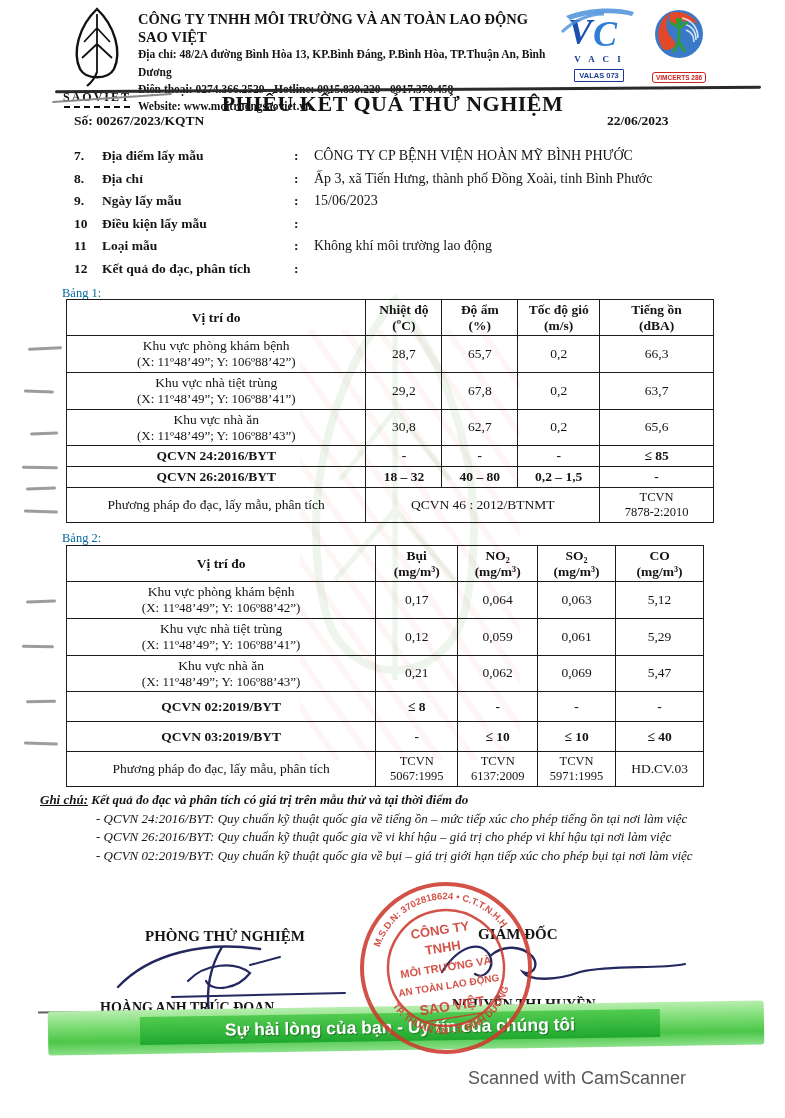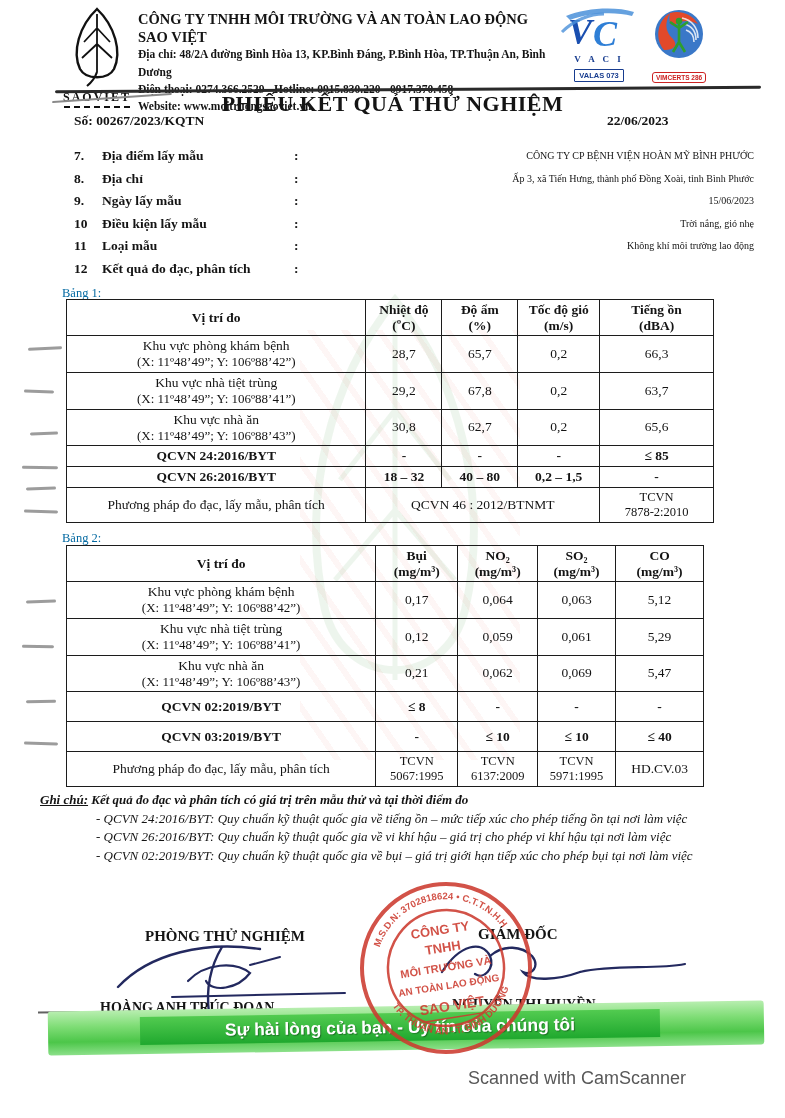--- a/index.html
+++ b/index.html
@@ -32,21 +32,21 @@
   .doc-title { position:absolute; left:0; top:91px; width:100%; text-align:center;
                font-size:22px; font-weight:bold; letter-spacing:0.5px; }
   .doc-date { position:absolute; left:607px; top:113px; font-size:13.5px; font-weight:bold; }
 
   
   .info-list { position:absolute; left:74px; top:145px; width:680px; }
   .info-row { display:flex; align-items:flex-start; line-height:22.5px; }
   .info-no { width:28px; font-size:13.5px; font-weight:bold; }
   .info-label { width:192px; font-size:13.5px; font-weight:bold; }
   .info-colon { width:20px; font-size:13.5px; font-weight:bold; }
-  .info-value { flex:1; font-size:10px;text-align:right; }
+  .info-value { flex:1; font-size:14px; }
 
   
   .tbl-caption { position:absolute; font-size:12.5px; color:#0369a1; }
   .cap1 { left:62px; top:286px; }
   .cap2 { left:62px; top:531px; }
   table.meas { border-collapse:collapse; background:transparent; }
   .t1 { position:absolute; left:66px; top:299px; width:648px; }
   .t2 { position:absolute; left:66px; top:545px; width:638px; }
   table.meas td, table.meas th { border:1.7px solid #1c1c1c; text-align:center;
         padding:2px 3px; font-size:13.5px; vertical-align:middle; }
@@ -175,21 +175,20 @@
     <div class="info-row">
       <span class="info-no">9.</span>
       <span class="info-label">Ngày lấy mẫu</span>
       <span class="info-colon">:</span>
       <span class="info-value">15/06/2023</span>
     </div>
     <div class="info-row">
       <span class="info-no">10</span>
       <span class="info-label">Điều kiện lấy mẫu</span>
       <span class="info-colon">:</span>
-      <span class="info-value">Trời nắng, gió nhẹ</span>
     </div>
     <div class="info-row">
       <span class="info-no">11</span>
       <span class="info-label">Loại mẫu</span>
       <span class="info-colon">:</span>
       <span class="info-value">Không khí môi trường lao động</span>
     </div>
     <div class="info-row">
       <span class="info-no">12</span>
       <span class="info-label">Kết quả đo đạc, phân tích</span>

